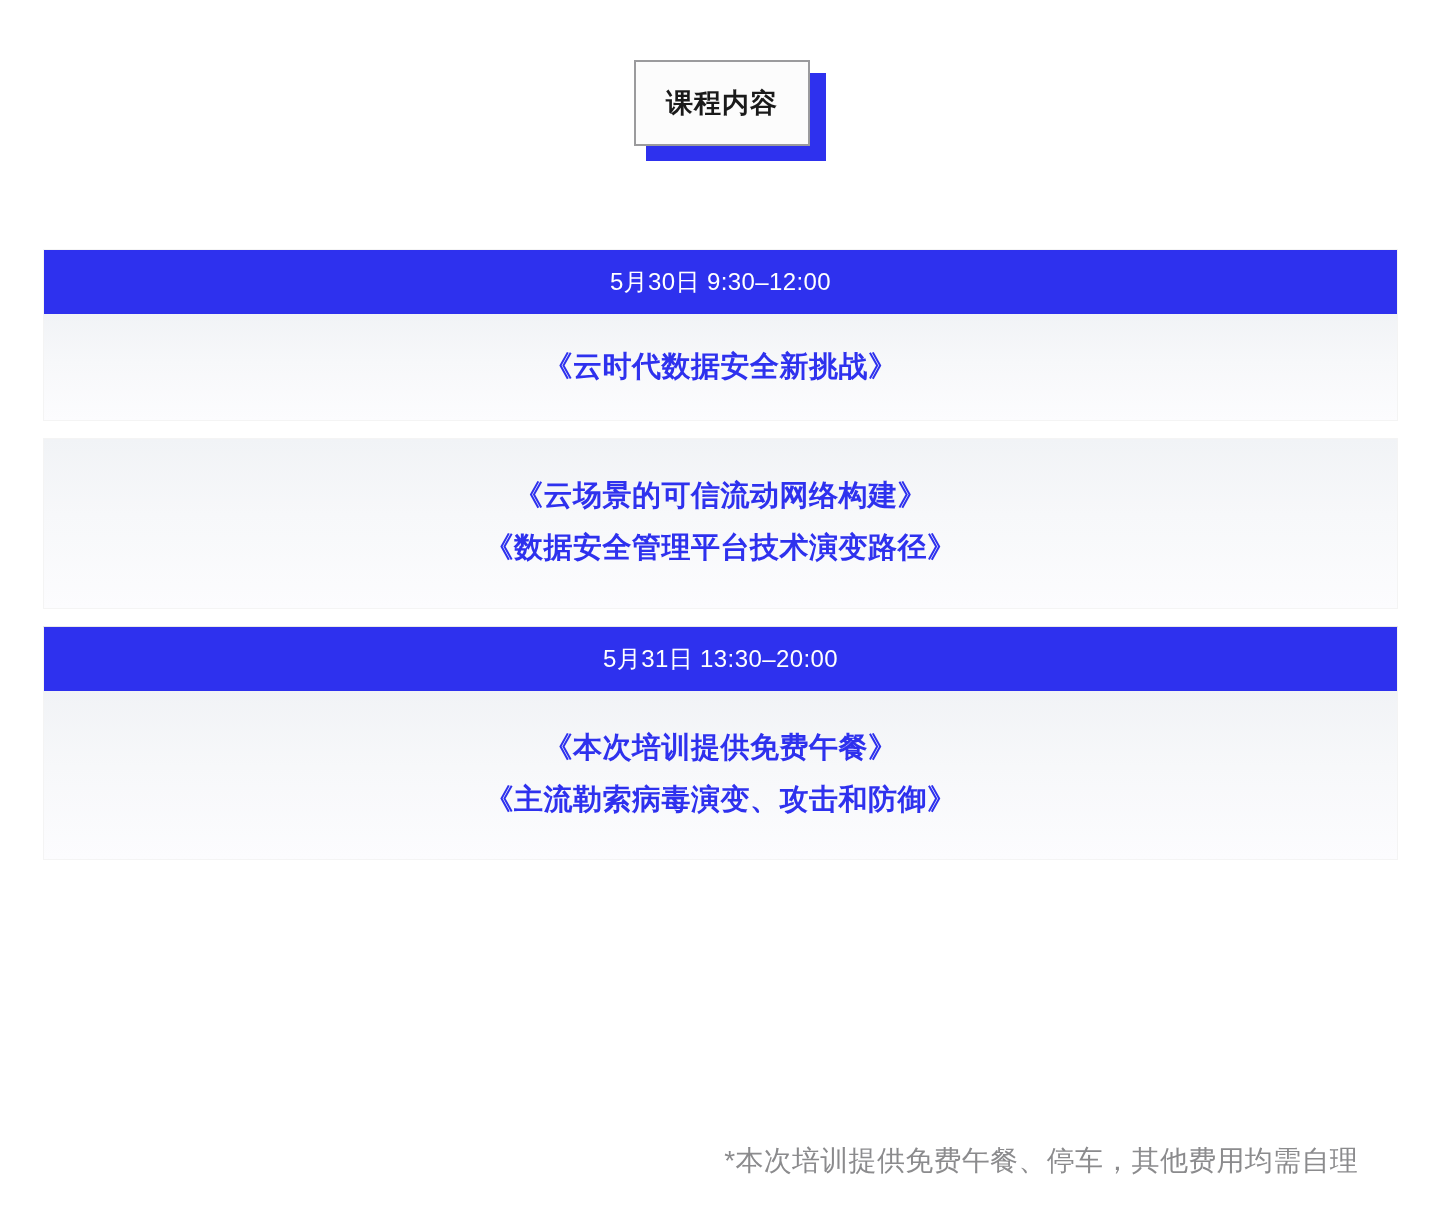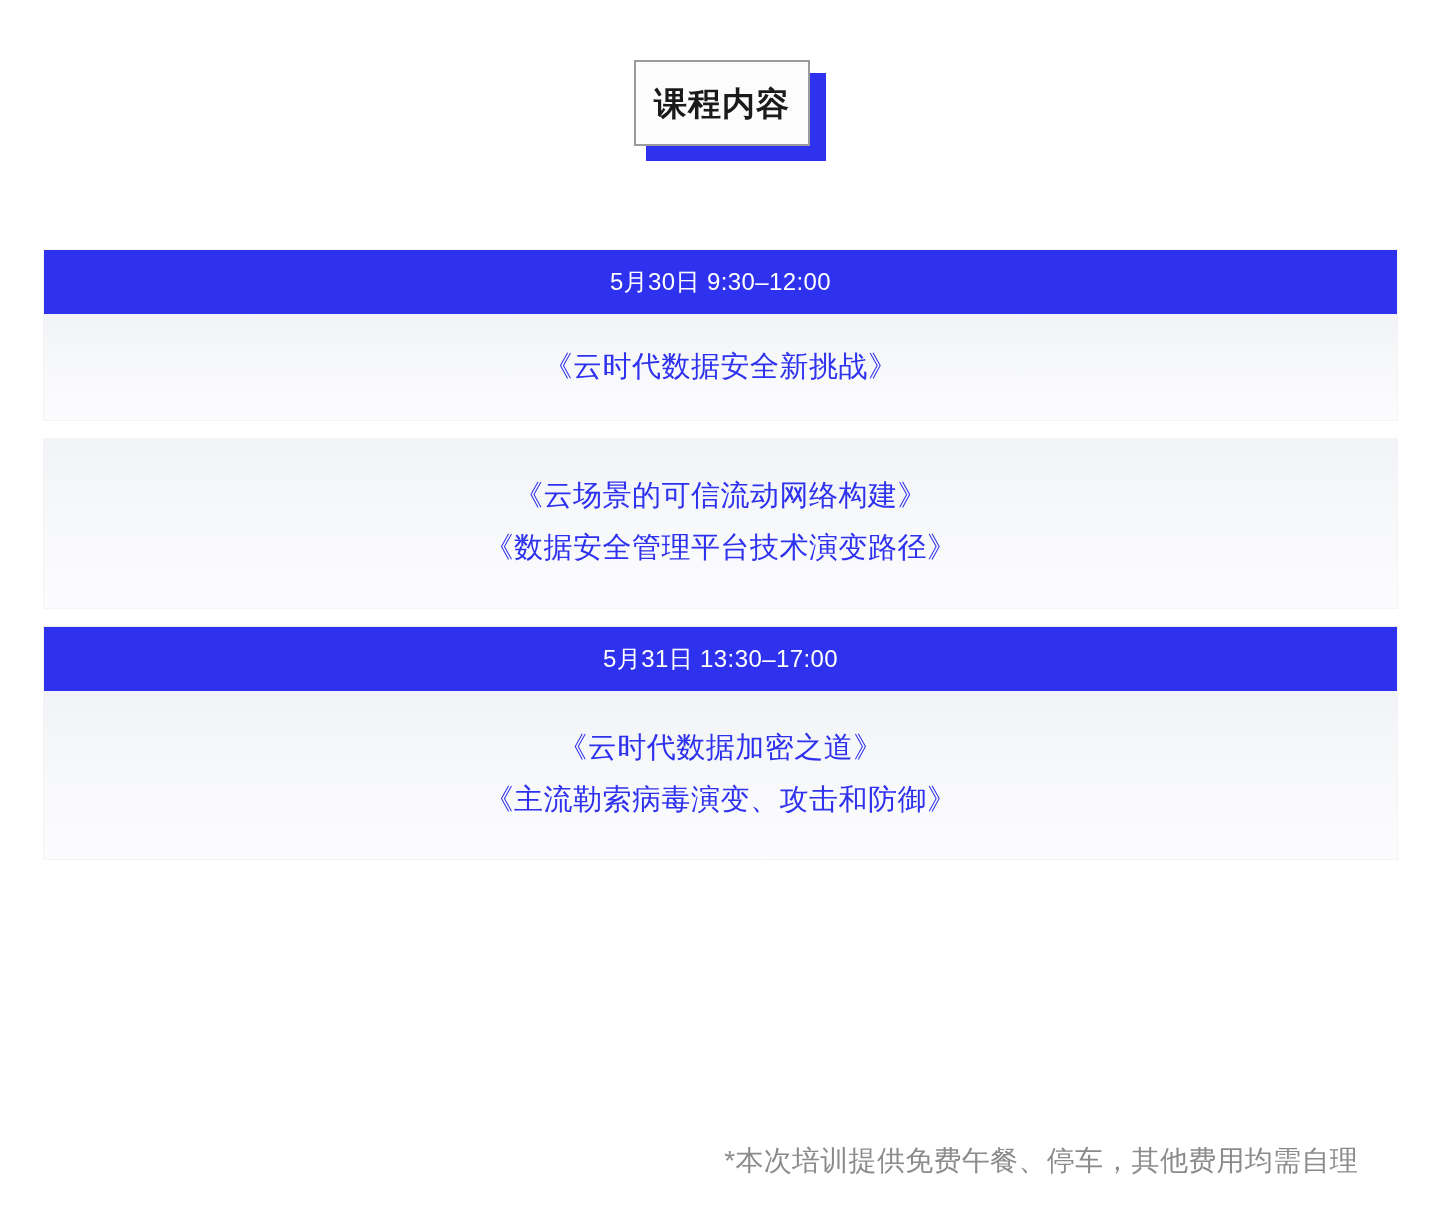--- a/index.html
+++ b/index.html
@@ -46,21 +46,21 @@
     width: 176px;
     height: 86px;
     box-sizing: border-box;
     border: 2px solid #9b9b9d;
     background: #fcfcfc;
     display: flex;
     align-items: center;
     justify-content: center;
   }
   .title-text {
-    font-size: 33px;
+    font-size: 27px;
     font-weight: 700;
     color: #1a1a1a;
     letter-spacing: 1px;
     line-height: 1;
     white-space: nowrap;
   }
 
   
   .schedule {
     position: absolute;
@@ -106,20 +106,21 @@
   .card-body.tall {
     padding: 30px 0 34px 0;
   }
   .session-line {
     color: #2e31ee;
     font-size: 29px;
     line-height: 1.18;
     letter-spacing: 0.5px;
     white-space: nowrap;
     margin: 9px 0;
+    font-weight: bold;
   }
 
   
   .footnote {
     position: absolute;
     right: 86px;
     top: 1143px;
     color: #8b8b8d;
     font-size: 28px;
     line-height: 1.3;
@@ -155,24 +156,24 @@
         <div class="session-line">《云场景的可信流动网络构建》</div>
         <div class="session-line">《数据安全管理平台技术演变路径》</div>
       </div>
     </div>
 
     <div class="card">
     </div>
 
     <div class="card">
       <div class="card-header">
-        <span class="card-header-text">5月31日 13:30–17:00</span>
+        <span class="card-header-text">5月31日 13:30–20:00</span>
       </div>
       <div class="card-body tall">
-        <div class="session-line">《云时代数据加密之道》</div>
+        <div class="session-line">《本次培训提供免费午餐》</div>
         <div class="session-line">《主流勒索病毒演变、攻击和防御》</div>
       </div>
     </div>
 
   </div>
 
   <div class="footnote">*本次培训提供免费午餐、停车，其他费用均需自理</div>
 
 </div>
 

